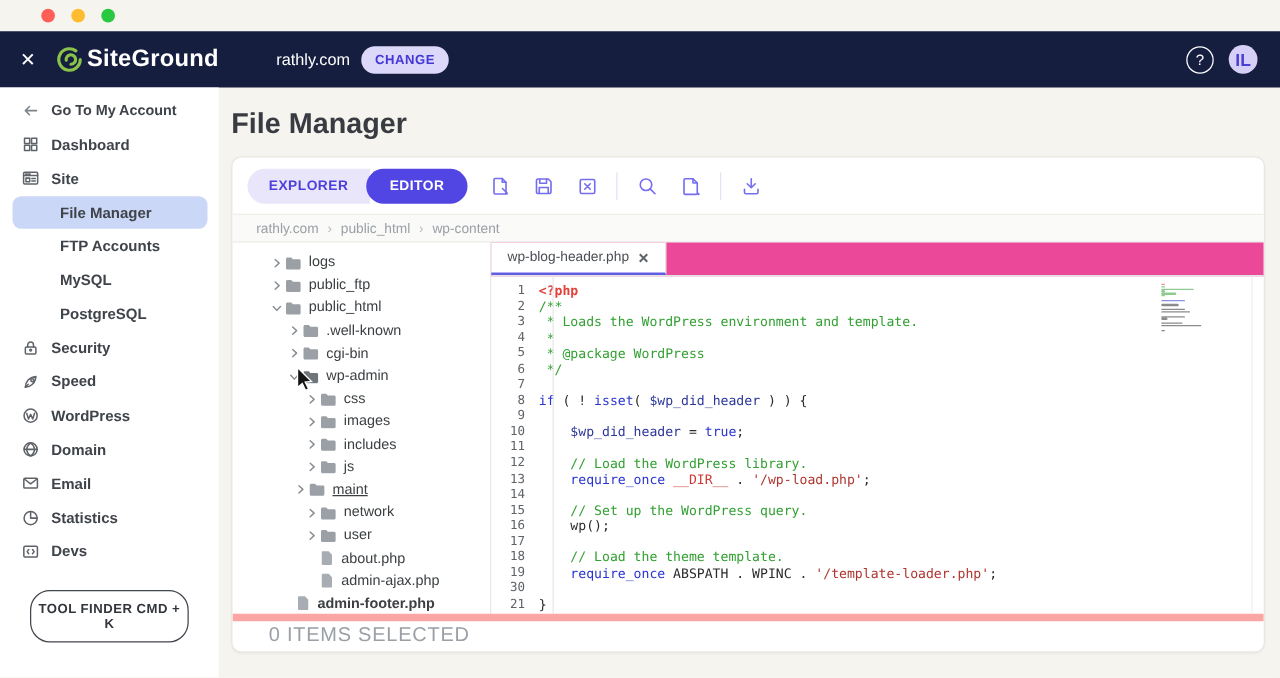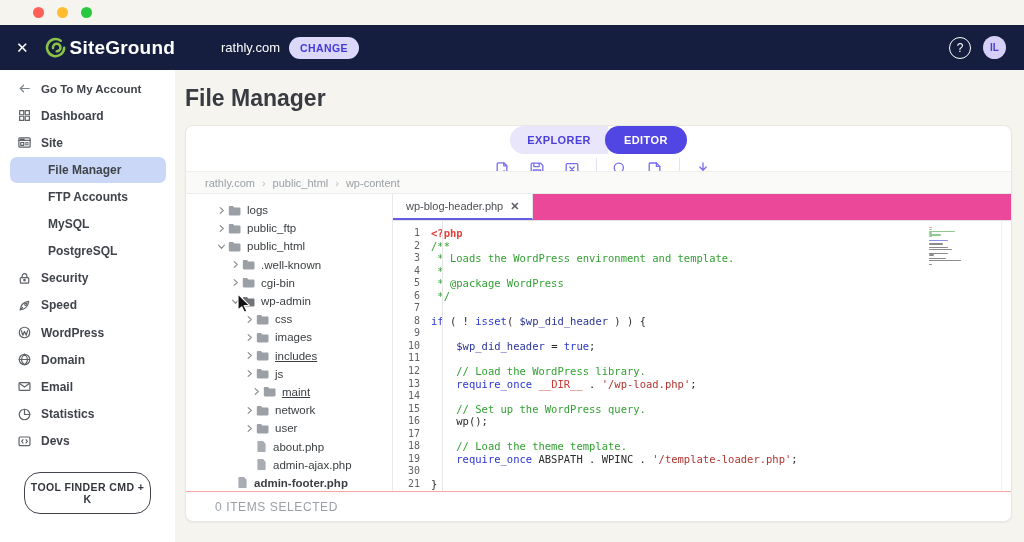--- a/index.html
+++ b/index.html
@@ -11,36 +11,36 @@
   .close-x { color:#fff; font-size:15px; margin-left:16px; cursor:default; }
   .logo { display:flex; align-items:center; gap:3px; margin-left:15px; }
   .brand { color:#fff; font-size:19px; font-weight:600; letter-spacing:.2px; }
   .domain { color:#fff; font-size:13px; margin-left:46px; }
   .pill { background:#dcd8fa; color:#4338d6; font-size:10.5px; font-weight:bold;
     letter-spacing:.4px; padding:5px 11px; border-radius:13px; margin-left:9px; border:none; }
   .top-spacer { flex:1; }
   .help { width:22px; height:22px; border:1.6px solid #fff; border-radius:50%; color:#fff;
     font-size:12px; display:flex; align-items:center; justify-content:center; margin-right:12px; }
   .avatar { width:23px; height:23px; border-radius:50%; background:#d6d0f8; color:#4a3fd4;
-    font-size:10px; font-weight:bold; display:flex; align-items:center; justify-content:center; margin-right:18px; }
+    font-size:14px; font-weight:bold; display:flex; align-items:center; justify-content:center; margin-right:18px; }
   .app { display:flex; height:472px; }
   .sidebar { width:175px; background:#fff; padding-top:5px; display:flex; flex-direction:column; }
   .side-row { height:27.2px; display:flex; align-items:center; padding-left:17px; gap:9px;
     font-size:12px; font-weight:bold; color:#3f434a; cursor:pointer; }
   .side-row .ico { color:#5f6368; display:flex; }
   .side-sub { height:26px; display:flex; align-items:center; padding-left:38px; margin:0 9px 1px 10px;
     font-size:12px; font-weight:bold; color:#3f434a; border-radius:7px; cursor:pointer; }
   .side-sub.active { background:#cbd7f6; }
   .toolfinder { margin:17px 24px 0; padding:8px 4px; border:1.5px solid #41454d; border-radius:16px;
     background:#fff; font-size:10.5px; font-weight:bold; letter-spacing:.4px; color:#32363c; text-align:center; }
   .main { flex:1; padding:0 12px 0 10px; min-width:0; }
   .page-title { font-size:23px; line-height:27px; font-weight:bold; color:#383c42; margin:15px 0 13px; }
   .card { background:#fff; border:1px solid #e9e7e2; border-radius:8px; height:397px;
     box-shadow:0 1px 2px rgba(0,0,0,.05); display:flex; flex-direction:column; overflow:hidden; }
-  .toolbar { height:45px; display:flex; align-items:center; padding:0 12px; flex-shrink:0;flex-direction:column; }
+  .toolbar { height:45px; display:flex; align-items:center; padding:0 12px; flex-shrink:0; }
   .seg { display:flex; align-items:center; }
   .seg-btn { font-size:11px; font-weight:bold; letter-spacing:.4px; border:none; cursor:pointer; }
   .seg-off { background:#e9e6fb; color:#4c40dc; padding:8px 17px; border-radius:15px 0 0 15px; }
   .seg-on  { background:#5145e3; color:#fff; padding:8px 19px; border-radius:15px; margin-left:-3px; }
   .tool-icons { display:flex; align-items:center; margin-left:8px; }
   .tbtn { width:35px; height:30px; display:flex; align-items:center; justify-content:center;
     color:#766df0; background:none; border:none; cursor:pointer; }
   .tdiv { width:1px; height:22px; background:#e4e2f4; margin:0 6px; }
   .breadcrumb { height:23px; background:#fafaf8; border-top:1px solid #f0efeb; border-bottom:1px solid #ecebe7;
     display:flex; align-items:center; padding-left:19px; gap:7px; font-size:11px; color:#9aa0a6; flex-shrink:0; }
@@ -58,22 +58,22 @@
   .code { flex:1; position:relative; padding-top:6px; overflow:hidden;
     font-family:"DejaVu Sans Mono",monospace; font-size:10.5px; line-height:12.55px; }
   .code::before { content:""; position:absolute; left:49px; top:0; bottom:0; width:1px; background:#e7e7e7; }
   .code::after { content:""; position:absolute; right:9px; top:0; bottom:0; width:1px; background:#efefef; }
   .code-line { display:flex; white-space:pre; }
   .gutter { width:38px; text-align:right; padding-right:11px; color:#5f6368; flex-shrink:0;
     font-size:10px; }
   .tk-meta { font-weight:bold; }
   .minimap { position:absolute; top:6px; right:46px; width:36px; }
   .mm-bar { height:1.2px; margin-bottom:.65px; border-radius:1px; opacity:.55; }
-  .statusbar { height:30px; border-top:1px solid #fca5a5; display:flex; align-items:center;
-    padding-left:29px; font-size:12px; letter-spacing:.6px; color:#9aa0a6; flex-shrink:0; }
+  .statusbar { height:30px; border-top:6px solid #fca5a5; display:flex; align-items:center;
+    padding-left:29px; font-size:16px; letter-spacing:.6px; color:#9aa0a6; flex-shrink:0; }
   .cursor { position:absolute; left:237px; top:293px; z-index:9; pointer-events:none; }
   .ico svg { display:block; }
 </style>
 </head>
 <body>
 
 <div class="titlebar">
   <span style="display:flex;gap:13px;">
       <span class="dot" style="background: rgb(255, 95, 87);"></span>
       <span class="dot" style="background: rgb(254, 188, 46);"></span>
@@ -374,21 +374,21 @@
                   <path d="M3.5 1.8 L7 5 L3.5 8.2"></path>
                 </svg>
               </span>
               <span class="ico fico">
                 <svg width="13" height="11" viewBox="0 0 13 11">
                   <path d="M.8 2.2 c0-.7.5-1.2 1.2-1.2 h3 l1.3 1.4 h5 c.7 0 1.2.5 1.2 1.2 v5.7 c0 .7-.5 1.2-1.2 1.2 H2 c-.7 0-1.2-.5-1.2-1.2z" fill="#9aa0a6"></path>
                 </svg>
               </span>
               <span>images</span>
             </div>
-            <div class="tree-row" style="padding-left: 56px; text-decoration: underline;">
+            <div class="tree-row" style="padding-left: 56px;">
               <span class="chev">
                 <svg width="9" height="9" viewBox="0 0 10 10" fill="none" stroke="currentColor" stroke-width="1.3" stroke-linecap="round" stroke-linejoin="round">
                   <path d="M3.5 1.8 L7 5 L3.5 8.2"></path>
                 </svg>
               </span>
               <span class="ico fico">
                 <svg width="13" height="11" viewBox="0 0 13 11">
                   <path d="M.8 2.2 c0-.7.5-1.2 1.2-1.2 h3 l1.3 1.4 h5 c.7 0 1.2.5 1.2 1.2 v5.7 c0 .7-.5 1.2-1.2 1.2 H2 c-.7 0-1.2-.5-1.2-1.2z" fill="#9aa0a6"></path>
                 </svg>
               </span>
@@ -400,21 +400,21 @@
                   <path d="M3.5 1.8 L7 5 L3.5 8.2"></path>
                 </svg>
               </span>
               <span class="ico fico">
                 <svg width="13" height="11" viewBox="0 0 13 11">
                   <path d="M.8 2.2 c0-.7.5-1.2 1.2-1.2 h3 l1.3 1.4 h5 c.7 0 1.2.5 1.2 1.2 v5.7 c0 .7-.5 1.2-1.2 1.2 H2 c-.7 0-1.2-.5-1.2-1.2z" fill="#9aa0a6"></path>
                 </svg>
               </span>
               <span>js</span>
             </div>
-            <div class="tree-row" style="padding-left: 63px; text-decoration: underline;">
+            <div class="tree-row" style="padding-left: 47px; text-decoration: underline;">
               <span class="chev">
                 <svg width="9" height="9" viewBox="0 0 10 10" fill="none" stroke="currentColor" stroke-width="1.3" stroke-linecap="round" stroke-linejoin="round">
                   <path d="M3.5 1.8 L7 5 L3.5 8.2"></path>
                 </svg>
               </span>
               <span class="ico fico">
                 <svg width="13" height="11" viewBox="0 0 13 11">
                   <path d="M.8 2.2 c0-.7.5-1.2 1.2-1.2 h3 l1.3 1.4 h5 c.7 0 1.2.5 1.2 1.2 v5.7 c0 .7-.5 1.2-1.2 1.2 H2 c-.7 0-1.2-.5-1.2-1.2z" fill="#9aa0a6"></path>
                 </svg>
               </span>

